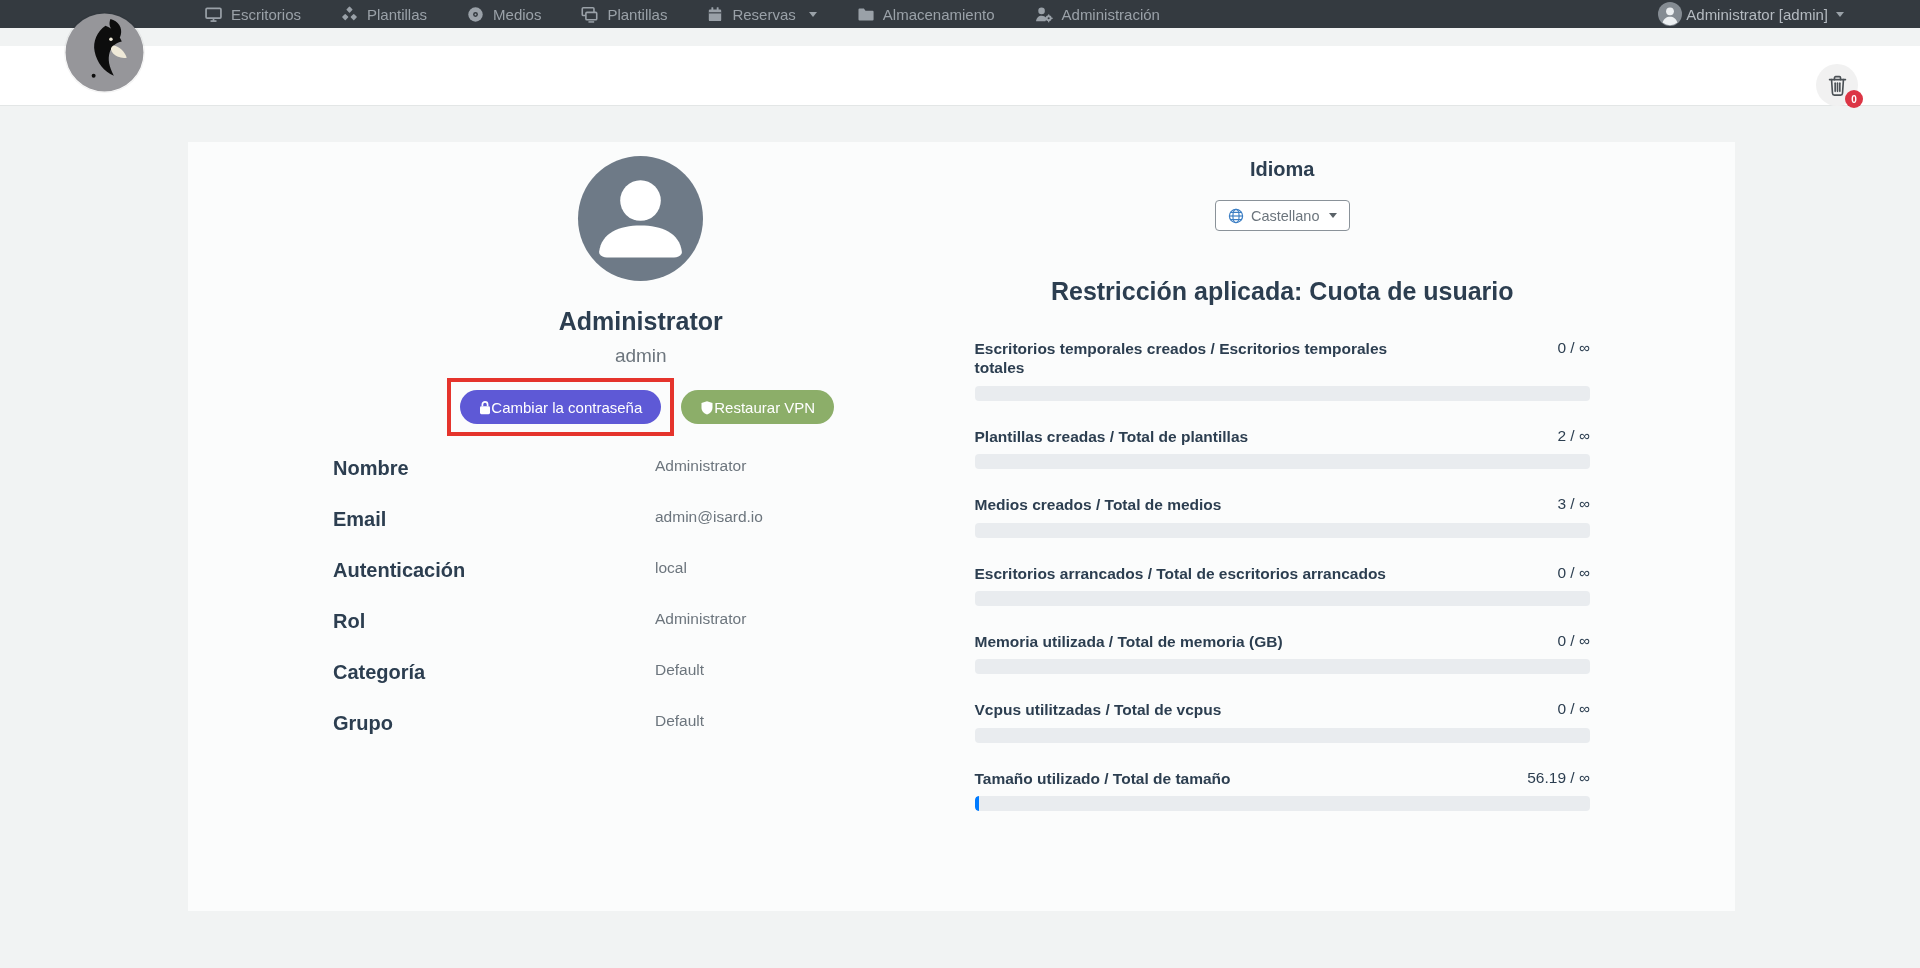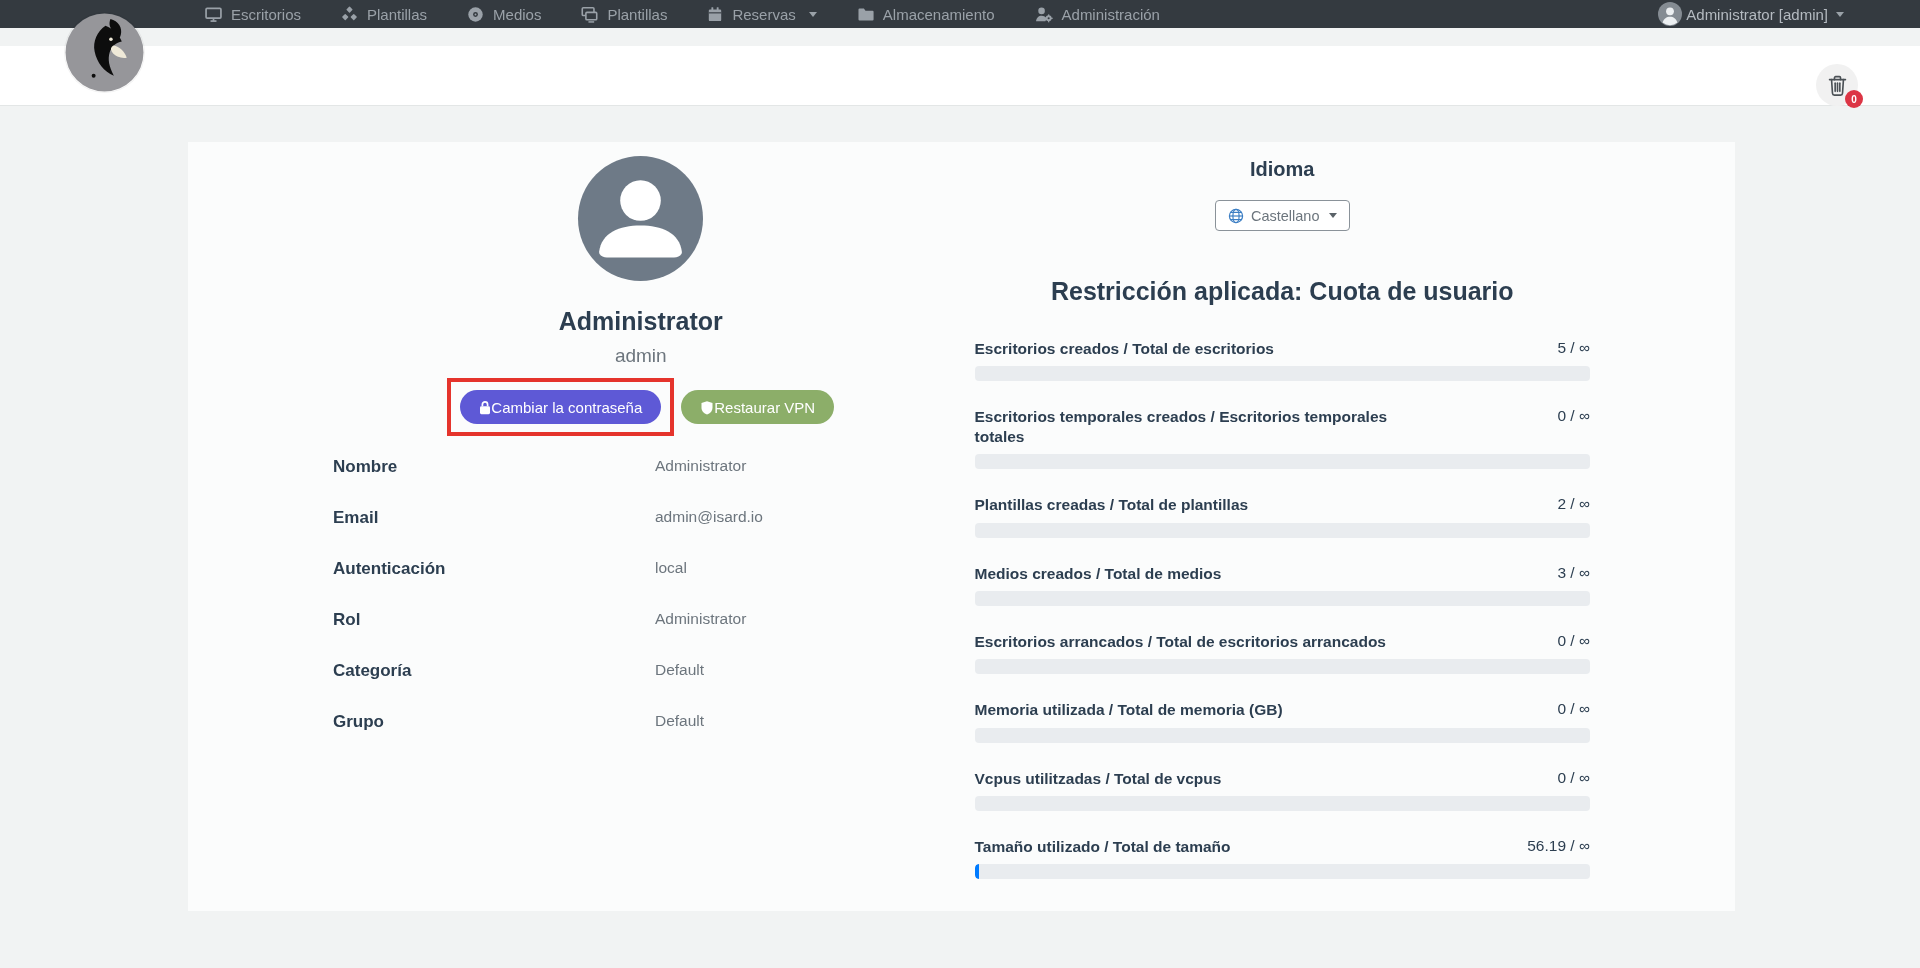--- a/index.html
+++ b/index.html
@@ -98,21 +98,21 @@
     padding:0 19px;font-size:15px;color:#fff;cursor:pointer;
     font-family:"Liberation Sans","DejaVu Sans",sans-serif;white-space:nowrap;
   }
   .btn-purple{background:var(--purple-btn);}
   .btn-green{background:var(--green-btn);margin-left:7px;}
   .fields{width:100%;margin-top:21px;}
   .field-row{
     display:grid;grid-template-columns:322px 1fr;
     margin-bottom:23px;min-height:28px;align-items:start;
   }
-  .field-label{font-size:17px;font-weight:bold;color:var(--heading);}
+  .field-label{font-size:20px;font-weight:bold;color:var(--heading);}
   .field-value{font-size:15.5px;color:var(--muted);}
   
   .lang-title{font-size:20px;font-weight:bold;color:var(--heading);margin-top:2px;}
   .lang-btn{
     margin-top:19px;height:31px;background:#fff;
     border:1px solid var(--border-gray);border-radius:4px;
     display:inline-flex;align-items:center;gap:7px;padding:0 12px;
     font-size:14.5px;color:var(--muted);cursor:pointer;
   }
   .lang-btn .caret{border-top-color:#5a6268;margin-left:2px;}
@@ -327,29 +327,20 @@
       </span>
       <span>Castellano</span>
       <span class="caret"></span>
     </button>
 
     <h3 class="quota-title">Restricción aplicada: Cuota de usuario</h3>
 
     <div class="quota-list">
       <div class="quota-row">
         <div class="quota-line">
-          <span class="quota-label">Escritorios creados / Total de escritorios</span>
-          <span class="quota-value">5 / ∞</span>
-        </div>
-        <div class="progress">
-            <div class="progress-fill" style="width: 0%;"></div>
-          </div>
-      </div>
-      <div class="quota-row">
-        <div class="quota-line">
           <span class="quota-label">Escritorios temporales creados / Escritorios temporales totales</span>
           <span class="quota-value">0 / ∞</span>
         </div>
         <div class="progress">
             <div class="progress-fill" style="width: 0%;"></div>
           </div>
       </div>
       <div class="quota-row">
         <div class="quota-line">
           <span class="quota-label">Plantillas creadas / Total de plantillas</span>

